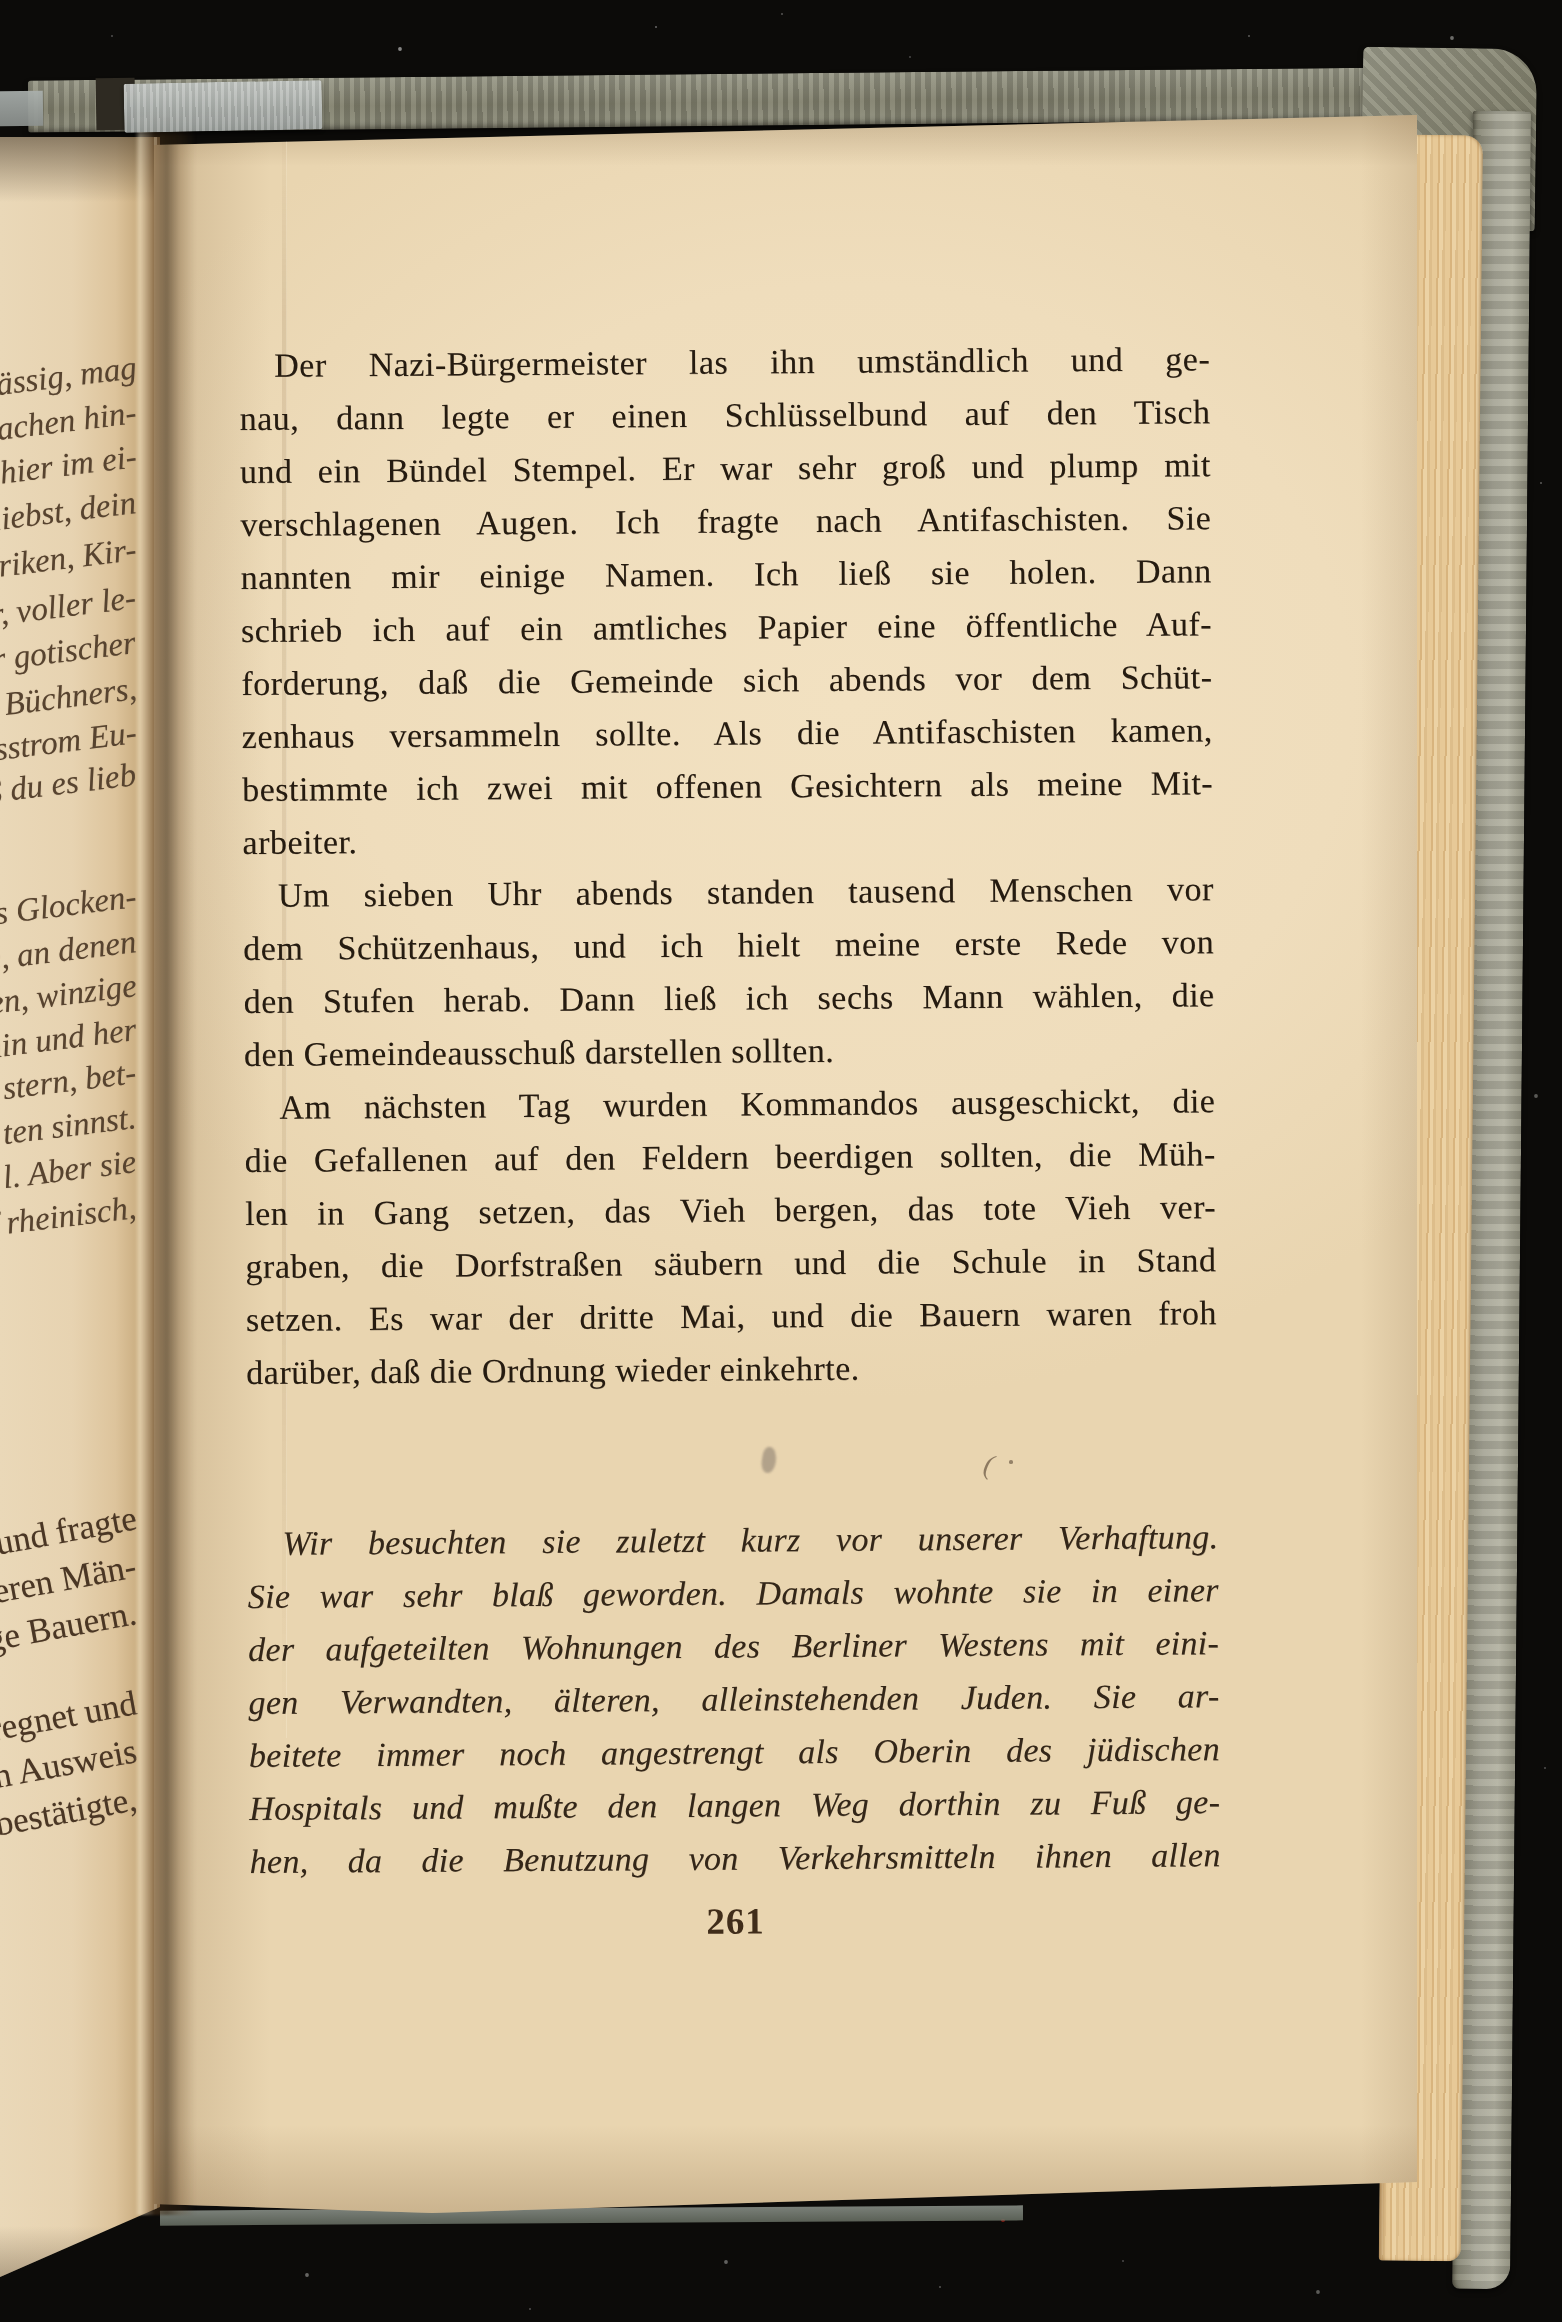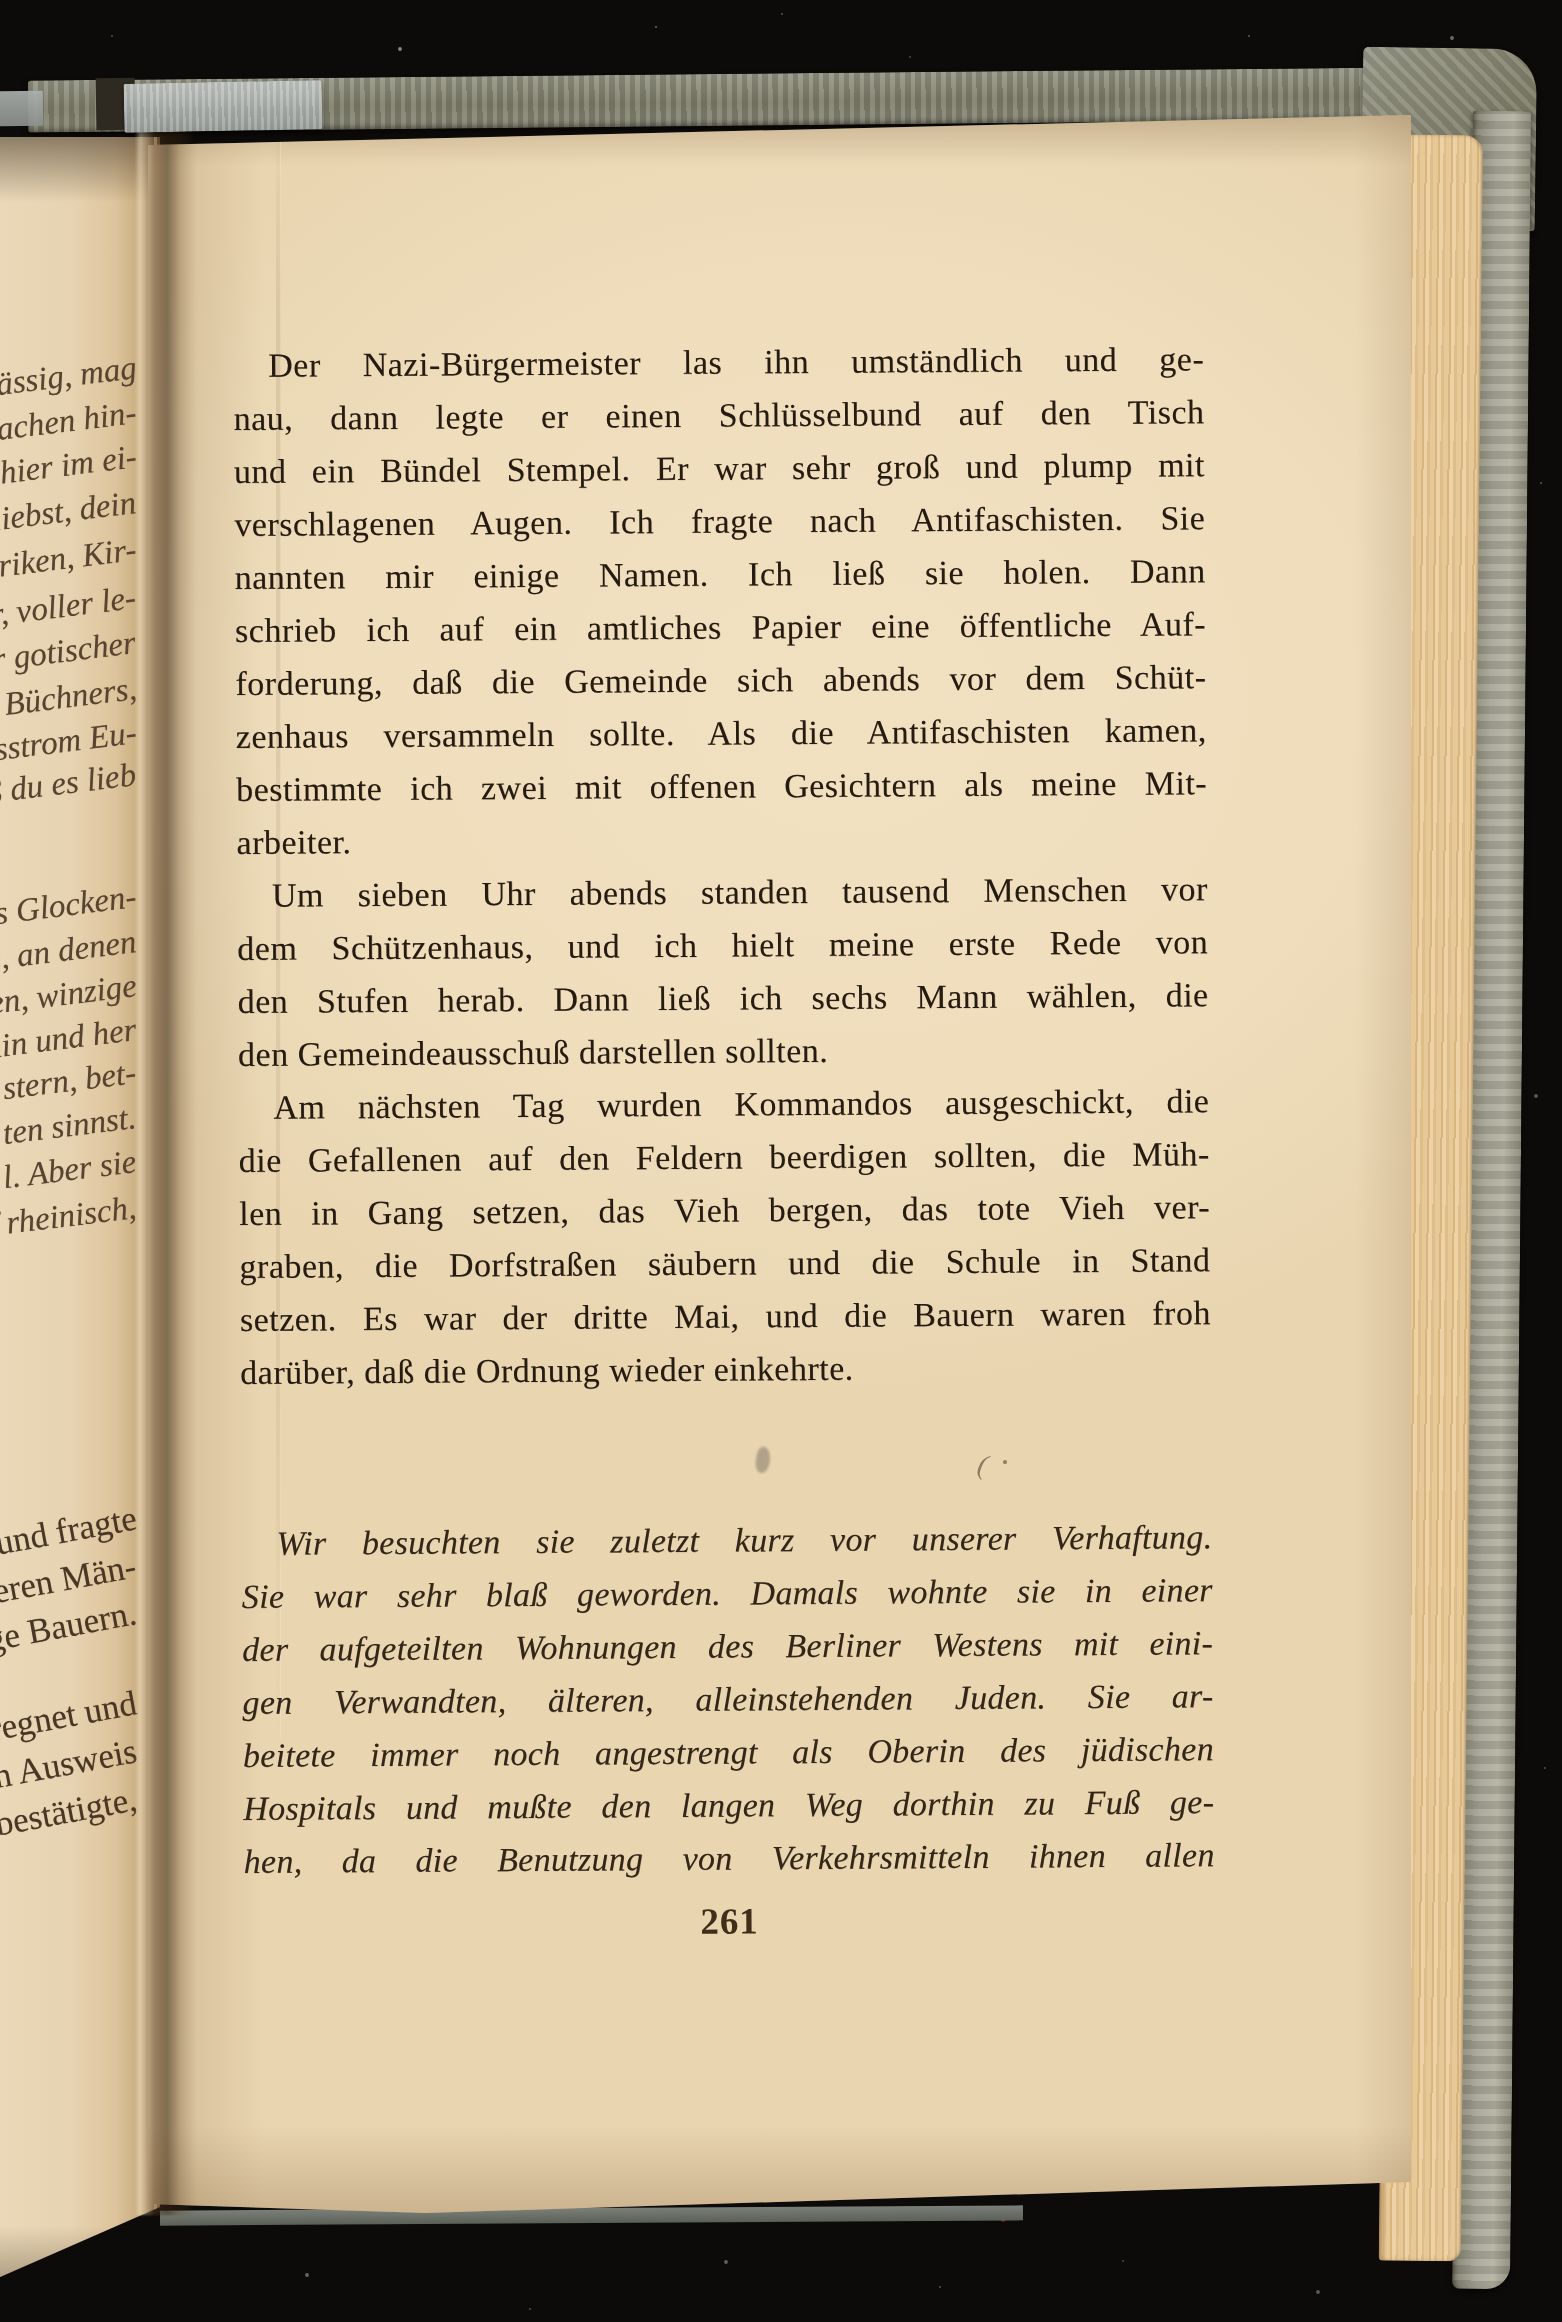--- a/index.html
+++ b/index.html
@@ -72,21 +72,21 @@
                linear-gradient(0deg, rgba(60,44,26,.35), rgba(60,44,26,0) 56px);}
   .left-page::after{content:"";position:absolute;top:0;right:2.8px;width:2.8px;height:100%;
     background:rgba(248,236,210,.55);}
   .frag{position:absolute;right:24px;white-space:nowrap;}
   .frag-i{font-style:italic;font-size:33px;color:#57432f;
     transform:rotate(-7deg);transform-origin:right center;text-shadow:0 0 0.9px rgba(87,67,47,.4);}
   .frag-r{font-size:35px;color:#4a3624;transform:rotate(-10.5deg);transform-origin:right center;
     text-shadow:0 0 0.9px rgba(74,54,36,.4);}
   
   .main-page{
-    position:absolute;left:148px;top:115px;width:1263px;height:2098px;z-index:5;
+    position:absolute;left:154px;top:115px;width:1263px;height:2098px;z-index:5;
     clip-path:polygon(0 30px,100% 0,100% 2067px,278px 2098px,0 2089px);
     background:
       linear-gradient(90deg, rgba(124,92,54,.32) 0px, rgba(124,92,54,.16) 37px, rgba(124,92,54,0) 116px),
       linear-gradient(270deg, rgba(124,92,54,.16) 0px, rgba(124,92,54,0) 56px),
       linear-gradient(180deg, rgba(100,75,45,.26) 0px, rgba(100,75,45,0) 51px),
       linear-gradient(0deg, rgba(124,92,54,.28) 0px, rgba(124,92,54,0) 88px),
       radial-gradient(ellipse 835px 696px at 55% 28%, #f2e1c1, var(--paper,#efddbc) 60%, #e9d5b0 100%);
   }
   .page-crease{position:absolute;left:128px;top:0;width:3.7px;height:1623px;
     background:linear-gradient(180deg, rgba(120,88,50,0), rgba(120,88,50,.14) 204px, rgba(120,88,50,.10) 1206px, rgba(120,88,50,0));

